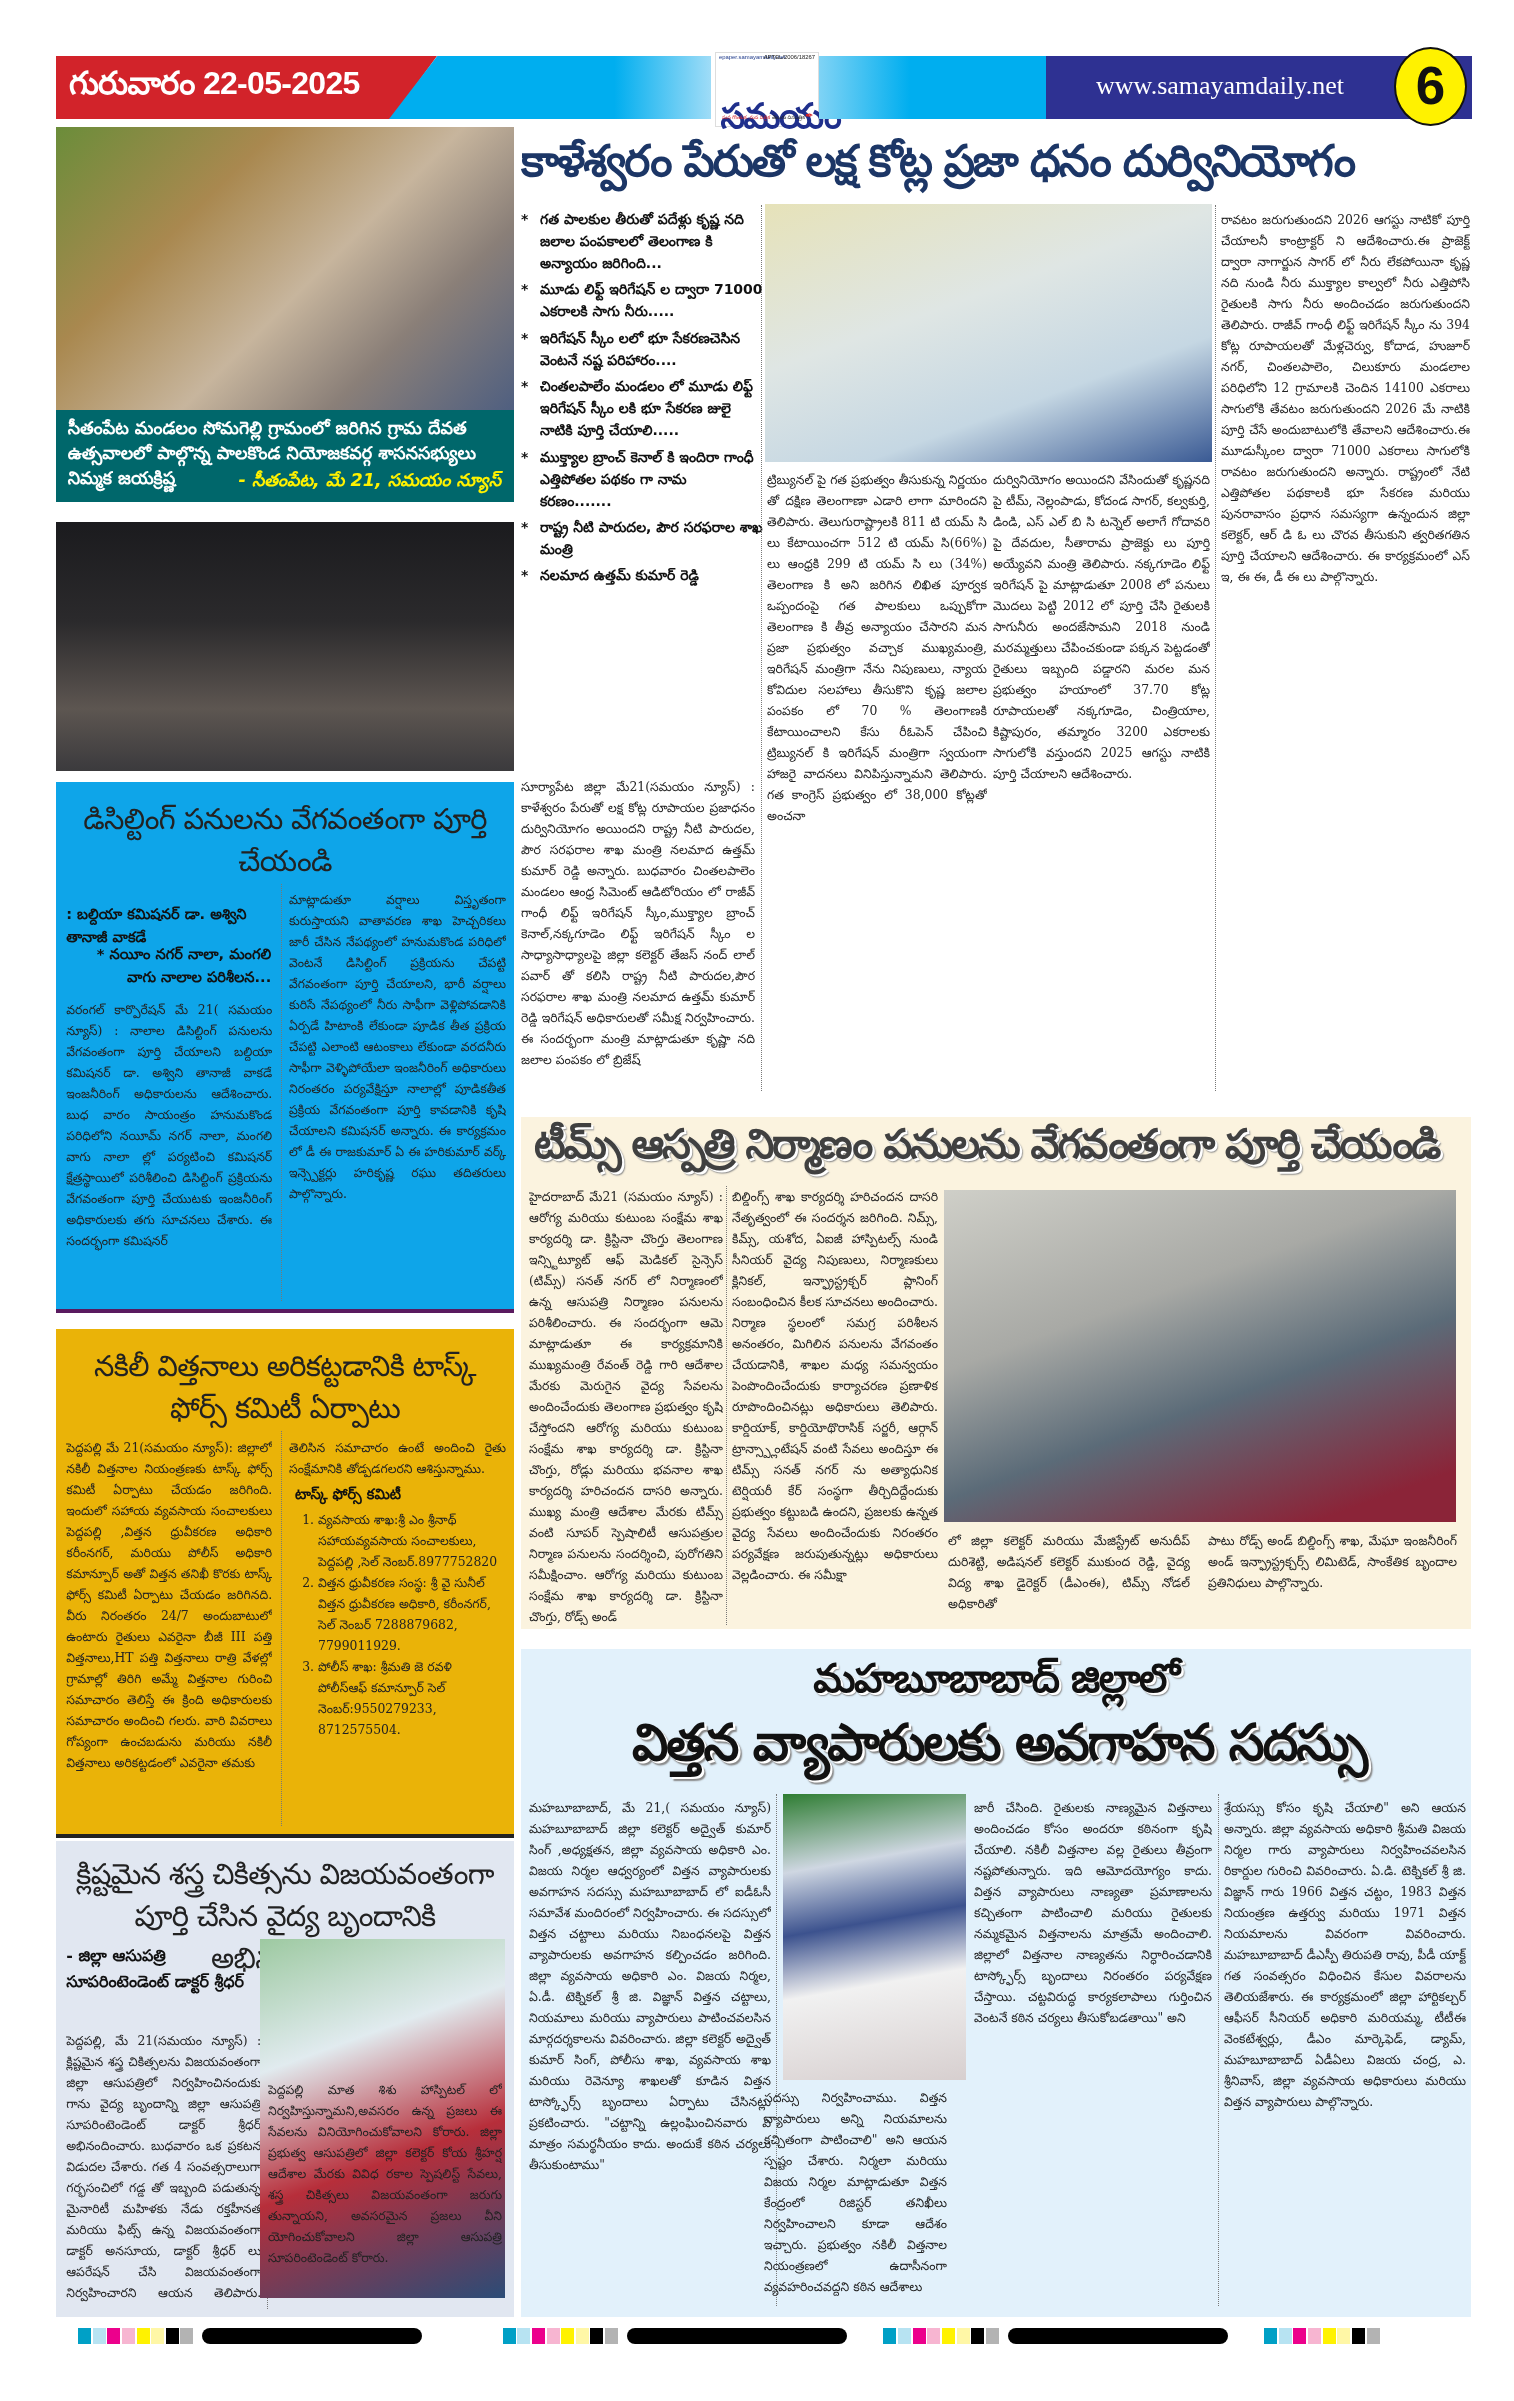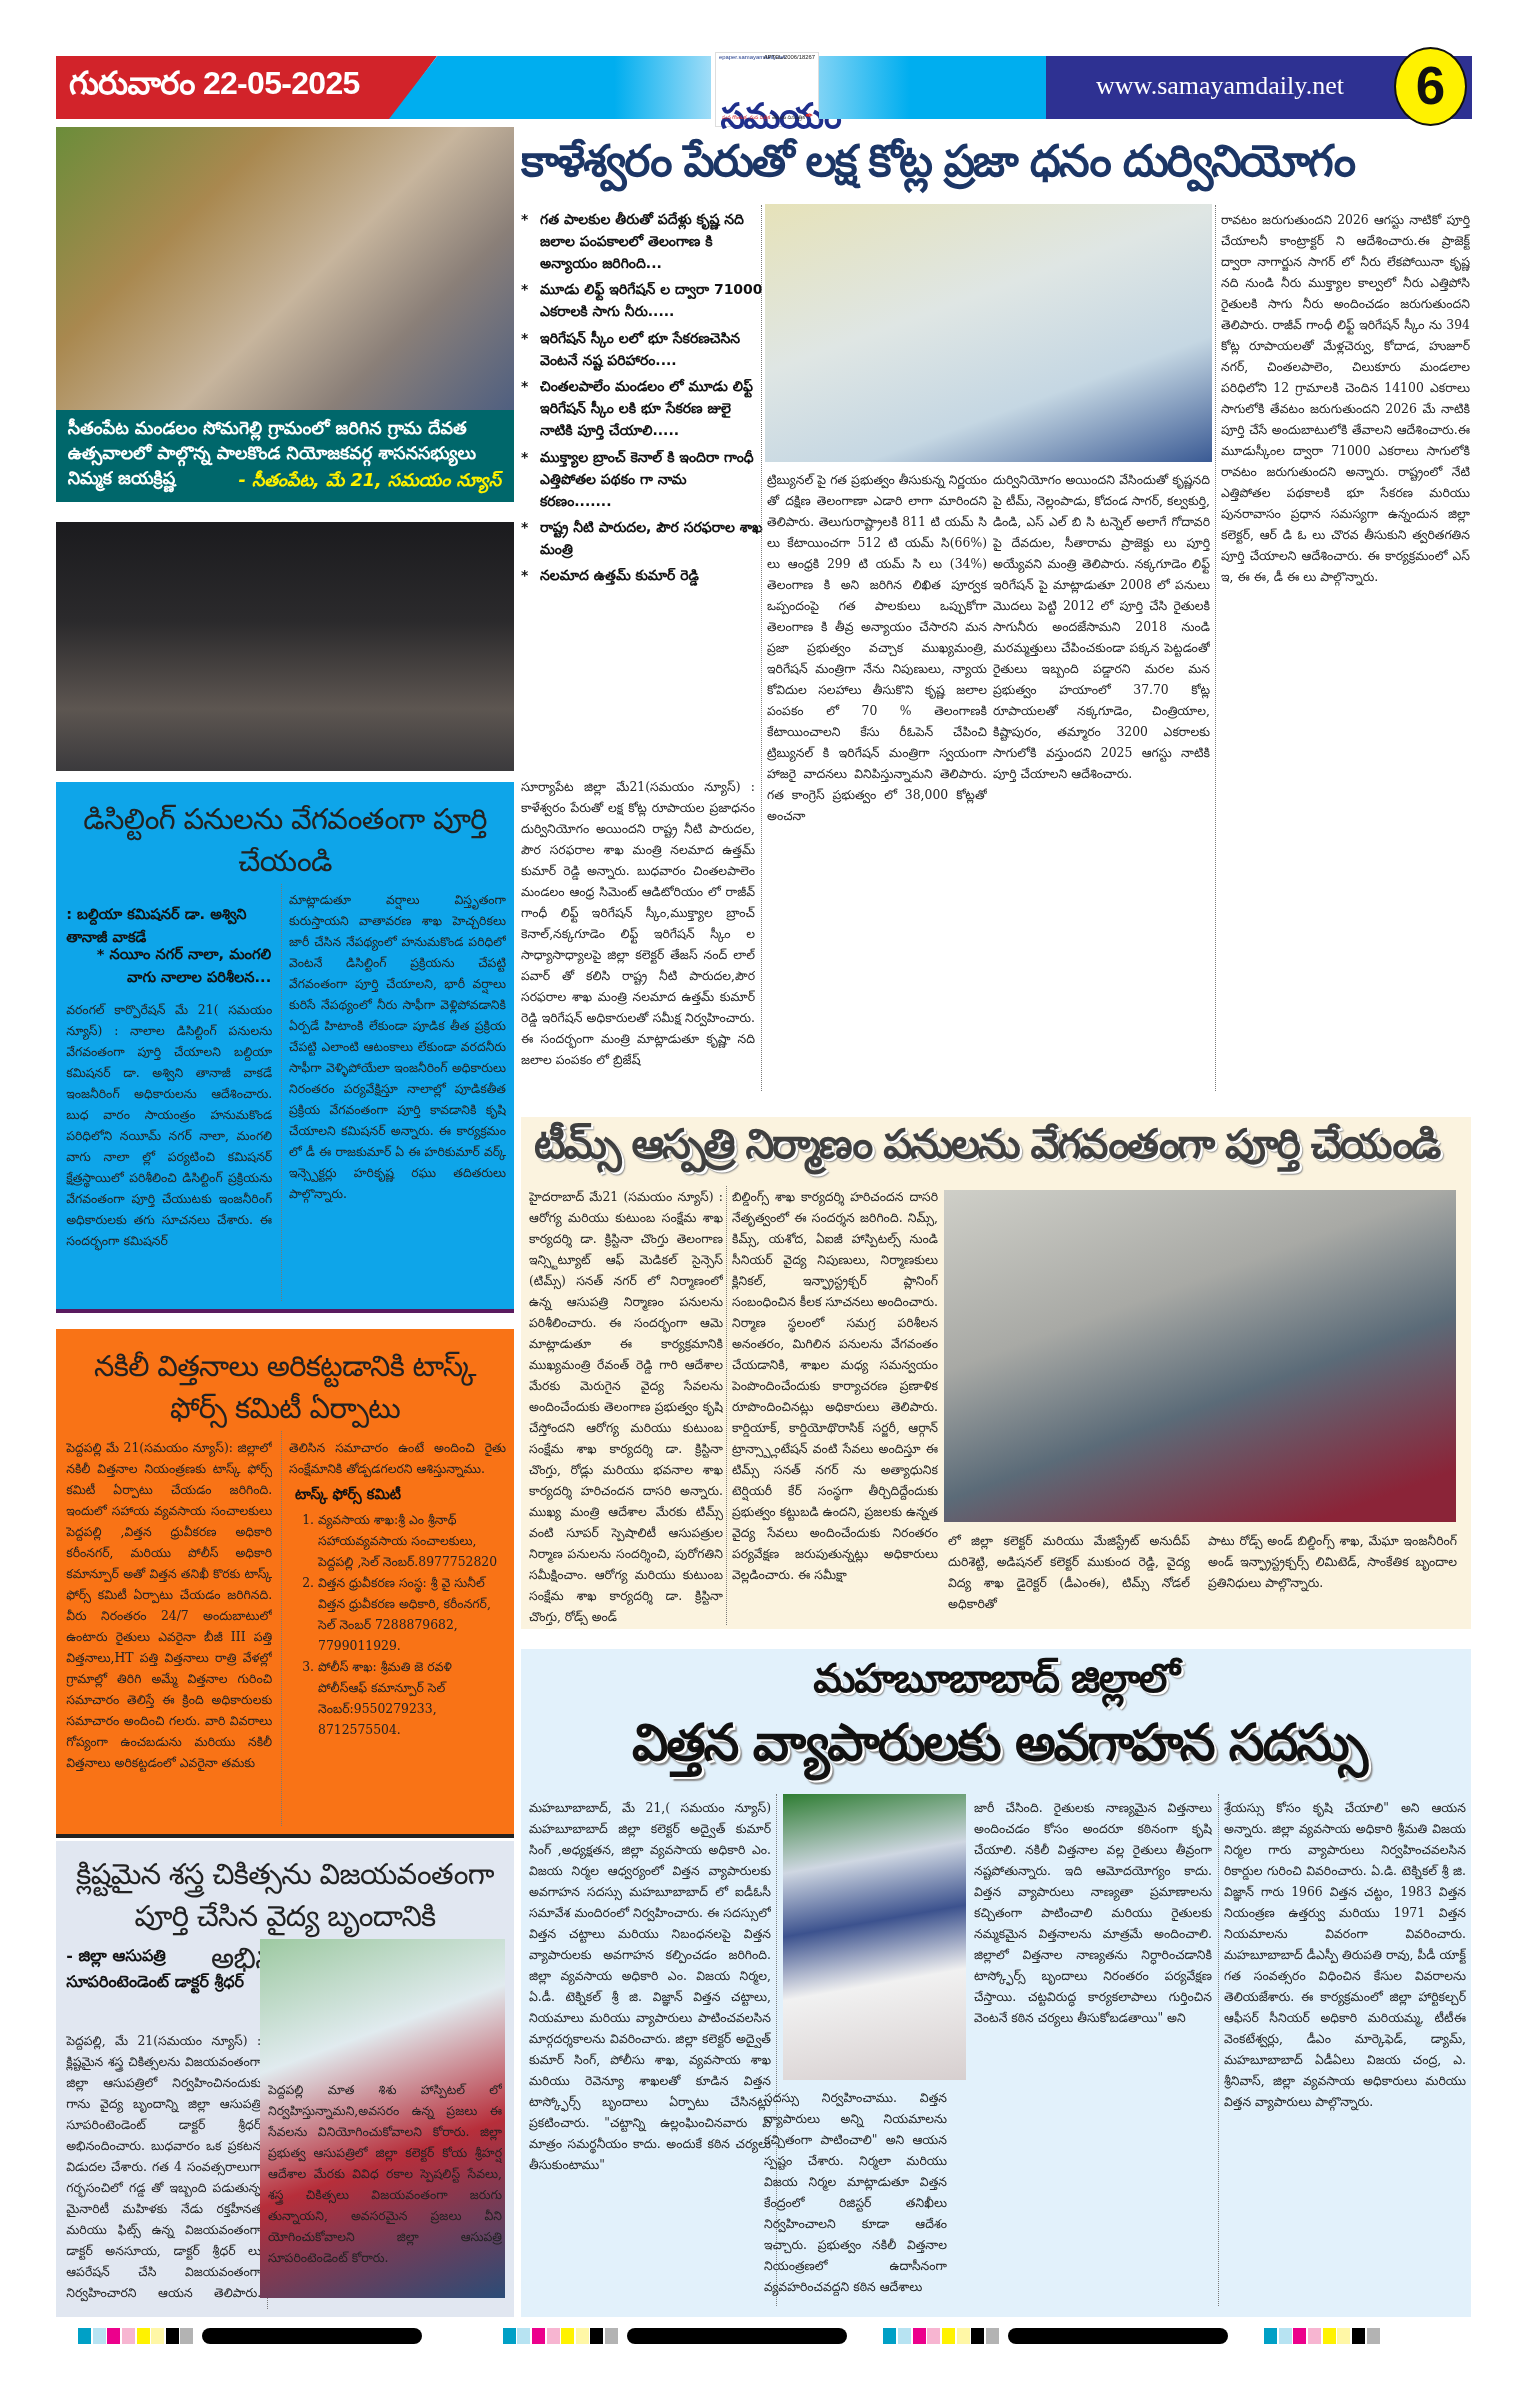--- a/index.html
+++ b/index.html
@@ -36,21 +36,21 @@
   .h-main{left:521px;top:135px;width:952px;height:59px;font:bold 44px "DejaVu Sans",sans-serif;color:#1c3666;white-space:nowrap;letter-spacing:-2.2px;overflow:hidden;}
   
   .bullets{left:521px;top:208px;width:242px;font:bold 14px "DejaVu Sans",sans-serif;color:#111;line-height:22px;}
   .bullets .b{display:flex;margin-bottom:4.4px;}
   .bullets .star{width:19px;flex:none;}
   
   .col{position:absolute;font:12.4px "DejaVu Serif",serif;line-height:21px;color:#222;text-align:justify;overflow:hidden;}
   .vrule{position:absolute;border-left:1.5px dotted #777;}
   
   .box-purple{left:56px;top:782px;width:458px;height:527px;background:#0ea5e9;border-bottom:4.4px solid #5a1a5f;}
-  .box-cream1{left:56px;top:1329px;width:458px;height:505px;background:#f97316;border-bottom:4.4px solid #222;}
+  .box-cream1{left:56px;top:1329px;width:458px;height:505px;background:#eab308;border-bottom:4.4px solid #222;}
   .box-grey{left:56px;top:1841px;width:458px;height:476px;background:#e1e7f1;}
   .box-cream2{left:521px;top:1117px;width:950px;height:512px;background:#fbf3df;}
   .box-cyan{left:521px;top:1649px;width:950px;height:668px;background:#e2f1fb;}
   .box-title{position:absolute;left:0;right:0;text-align:center;color:#222;font:29px "DejaVu Sans",sans-serif;line-height:42px;letter-spacing:-0.7px;}
   .sub-bold{font:bold 14.6px "DejaVu Sans",sans-serif;line-height:23.4px;color:#111;}
   .h-red{left:534px;top:1120px;width:930px;height:59px;font:bold 41px "DejaVu Sans",sans-serif;color:#404040;white-space:nowrap;letter-spacing:-2.2px;text-shadow:2.2px 2.2px 0 #fff,2.9px 2.9px 1.5px #888;overflow:hidden;}
   .h-cyan1{left:521px;top:1655px;width:950px;text-align:center;font:bold 40px "DejaVu Sans",sans-serif;color:#111;text-shadow:2.2px 2.2px 0 #fff,2.9px 2.9px 1.5px #888;letter-spacing:-1.5px;}
   .h-cyan2{left:527px;top:1713px;width:944px;text-align:center;font:bold 51px "DejaVu Sans",sans-serif;color:#111;text-shadow:2.2px 2.2px 0 #fff,3.7px 3.7px 1.5px #888;letter-spacing:-2.2px;white-space:nowrap;overflow:hidden;}
   
   #regbar{left:56px;top:2328px;width:1413px;height:16px;}

